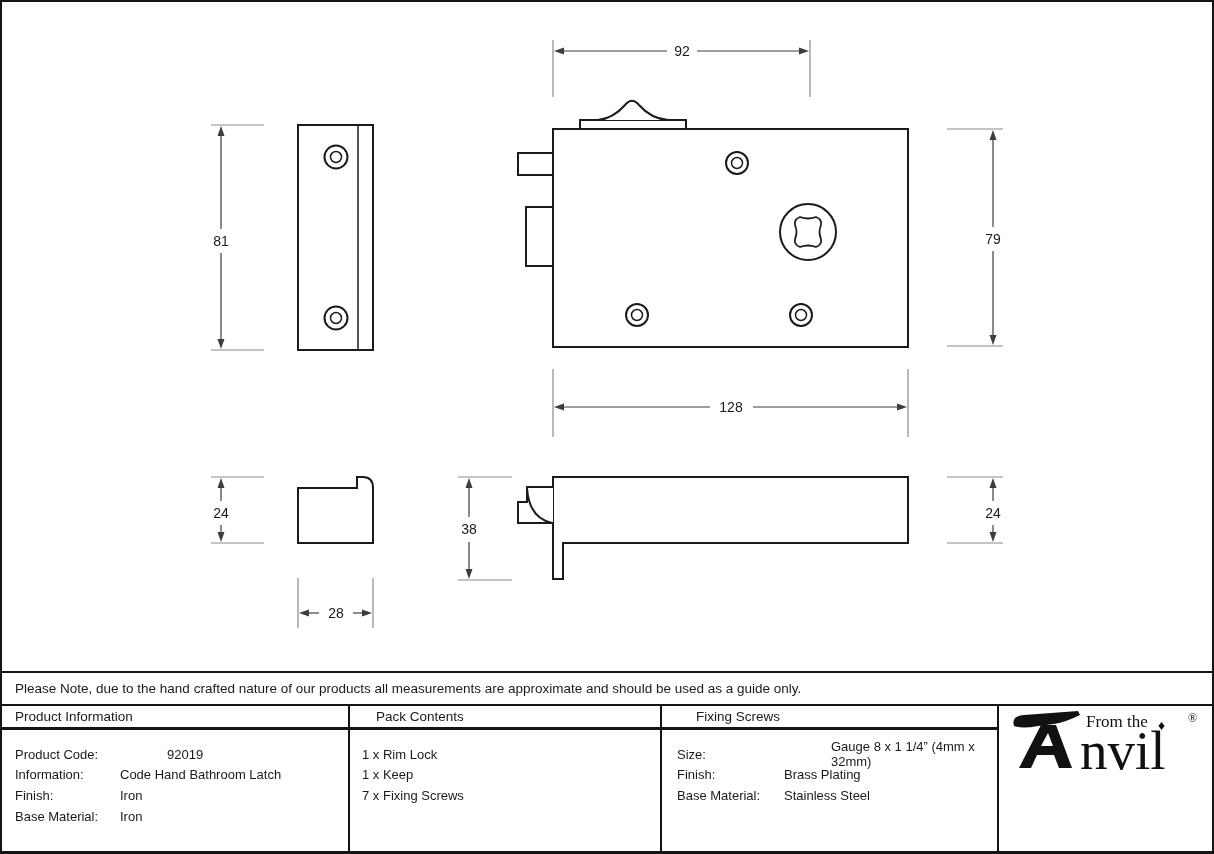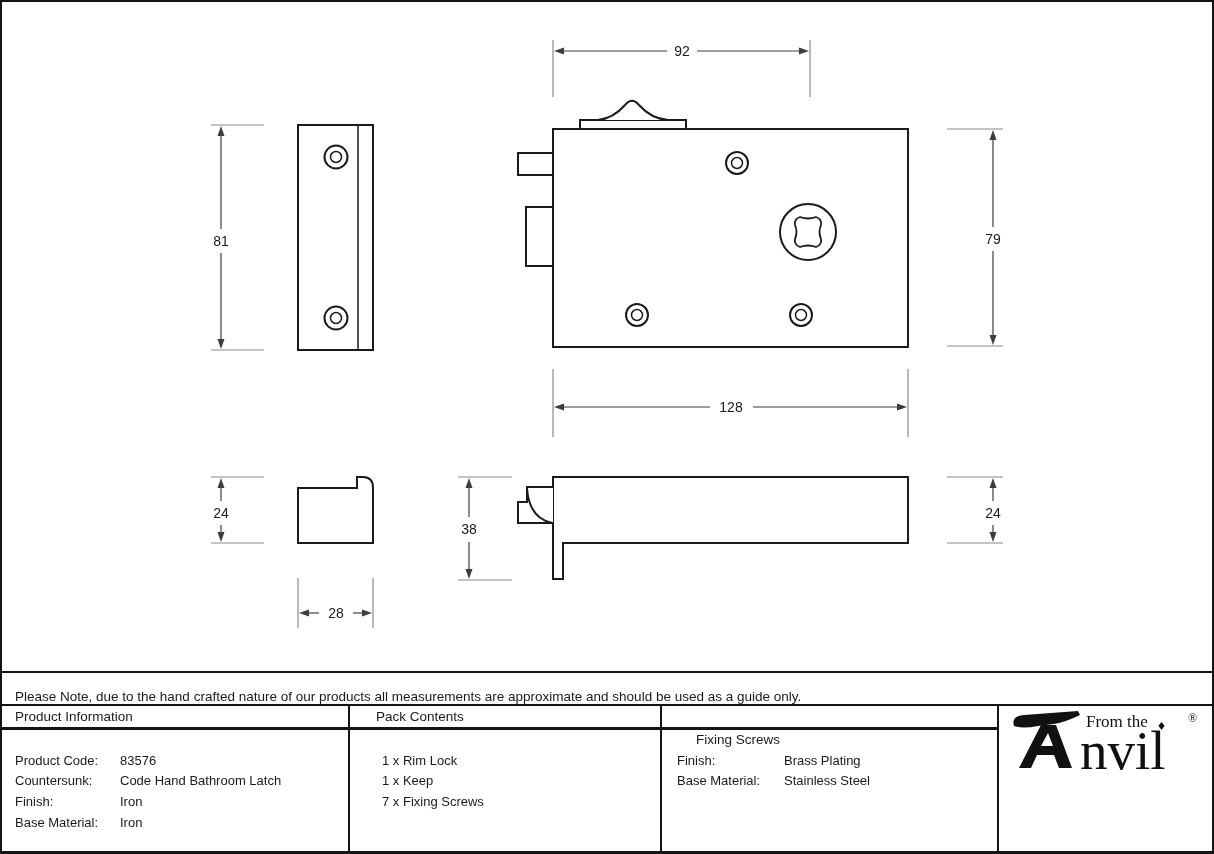--- a/index.html
+++ b/index.html
@@ -11,34 +11,34 @@
   #drawing-svg{position:absolute;left:0;top:0;}
   
   .hline{position:absolute;left:0;right:0;background:#141414;}
   .hline-note-top{top:671px;height:2px;}
   .hline-note-bottom{top:704px;height:2px;}
   .hline-header-bottom{top:727px;height:3px;width:998px;left:0;right:auto;}
   .vline{position:absolute;top:706px;bottom:3px;width:2px;background:#141414;}
   .vline-1{left:348px;}
   .vline-2{left:660px;}
   .vline-3{left:997px;}
-  .note-band{position:absolute;left:0;right:0;top:673px;height:31px;display:flex;align-items:flex-end;padding-left:15px;font-size:13.5px;}
+  .note-band{position:absolute;left:0;right:0;top:673px;height:31px;display:flex;align-items:center;padding-left:15px;font-size:13.5px;}
   .header-band{position:absolute;top:706px;height:21px;display:flex;align-items:center;font-size:13.5px;}
   .hdr-1{left:0;width:348px;padding-left:15px;border-radius:8px;}
   .hdr-2{left:364px;width:310px;padding-left:12px;}
-  .hdr-3{left:696px;width:335px;margin-top:23px;}
+  .hdr-3{left:696px;width:335px;}
   .content-col{position:absolute;top:730px;bottom:3px;font-size:13px;}
   .col-1{left:0;width:348px;}
-  .col-2{left:350px;width:310px;padding-left:20px;}
+  .col-2{left:350px;width:310px;}
   .col-3{left:662px;width:335px;}
   .spec-row{display:flex;height:20.6px;align-items:center;}
   .col-1 .spec-row{padding-left:15px;}
   .col-3 .spec-row{padding-left:15px;}
   .col-2 .spec-row{padding-left:12px;}
-  .content-col .spec-row:first-child{margin-top:20px;}
+  .content-col .spec-row:first-child{margin-top:14px;gap:47px;}
   .spec-label{flex:0 0 105px;}
   .col-3 .spec-label{flex:0 0 107px;}
   .logo-cell{position:absolute;left:999px;top:706px;right:2px;bottom:3px;display:flex;align-items:flex-start;justify-content:center;}
 </style>
 </head>
 <body>
 
 <svg id="drawing-svg" width="1214" height="671" viewBox="0 0 1214 671" font-family="Liberation Sans, sans-serif" font-size="14" fill="none">
 
   <g stroke="#1b1b1b" stroke-width="2">
@@ -212,43 +212,47 @@
 <div class="header-band hdr-3">Fixing Screws</div>
 <div class="hline hline-header-bottom"></div>
 
 <div class="vline vline-1"></div>
 <div class="vline vline-2"></div>
 <div class="vline vline-3"></div>
 
 <div class="content-col col-1">
   <div class="spec-row">
     <span class="spec-label">Product Code:</span>
-    <span class="spec-value">83576</span>
-  </div>
-  <div class="spec-row">
-    <span class="spec-label">Countersunk:</span>
+    <span class="spec-value">92019</span>
+  </div>
+  <div class="spec-row">
+    <span class="spec-label">Information:</span>
     <span class="spec-value">Code Hand Bathroom Latch</span>
   </div>
   <div class="spec-row">
     <span class="spec-label">Finish:</span>
     <span class="spec-value">Iron</span>
   </div>
   <div class="spec-row">
     <span class="spec-label">Base Material:</span>
     <span class="spec-value">Iron</span>
   </div>
 </div>
 
 <div class="content-col col-2">
   <div class="spec-row">1 x Rim Lock</div>
   <div class="spec-row">1 x Keep</div>
   <div class="spec-row">7 x Fixing Screws</div>
 </div>
 
 <div class="content-col col-3">
+  <div class="spec-row">
+    <span class="spec-label">Size:</span>
+    <span class="spec-value">Gauge 8 x 1 1/4” (4mm x 32mm)</span>
+  </div>
   <div class="spec-row">
     <span class="spec-label">Finish:</span>
     <span class="spec-value">Brass Plating</span>
   </div>
   <div class="spec-row">
     <span class="spec-label">Base Material:</span>
     <span class="spec-value">Stainless Steel</span>
   </div>
 </div>
 

